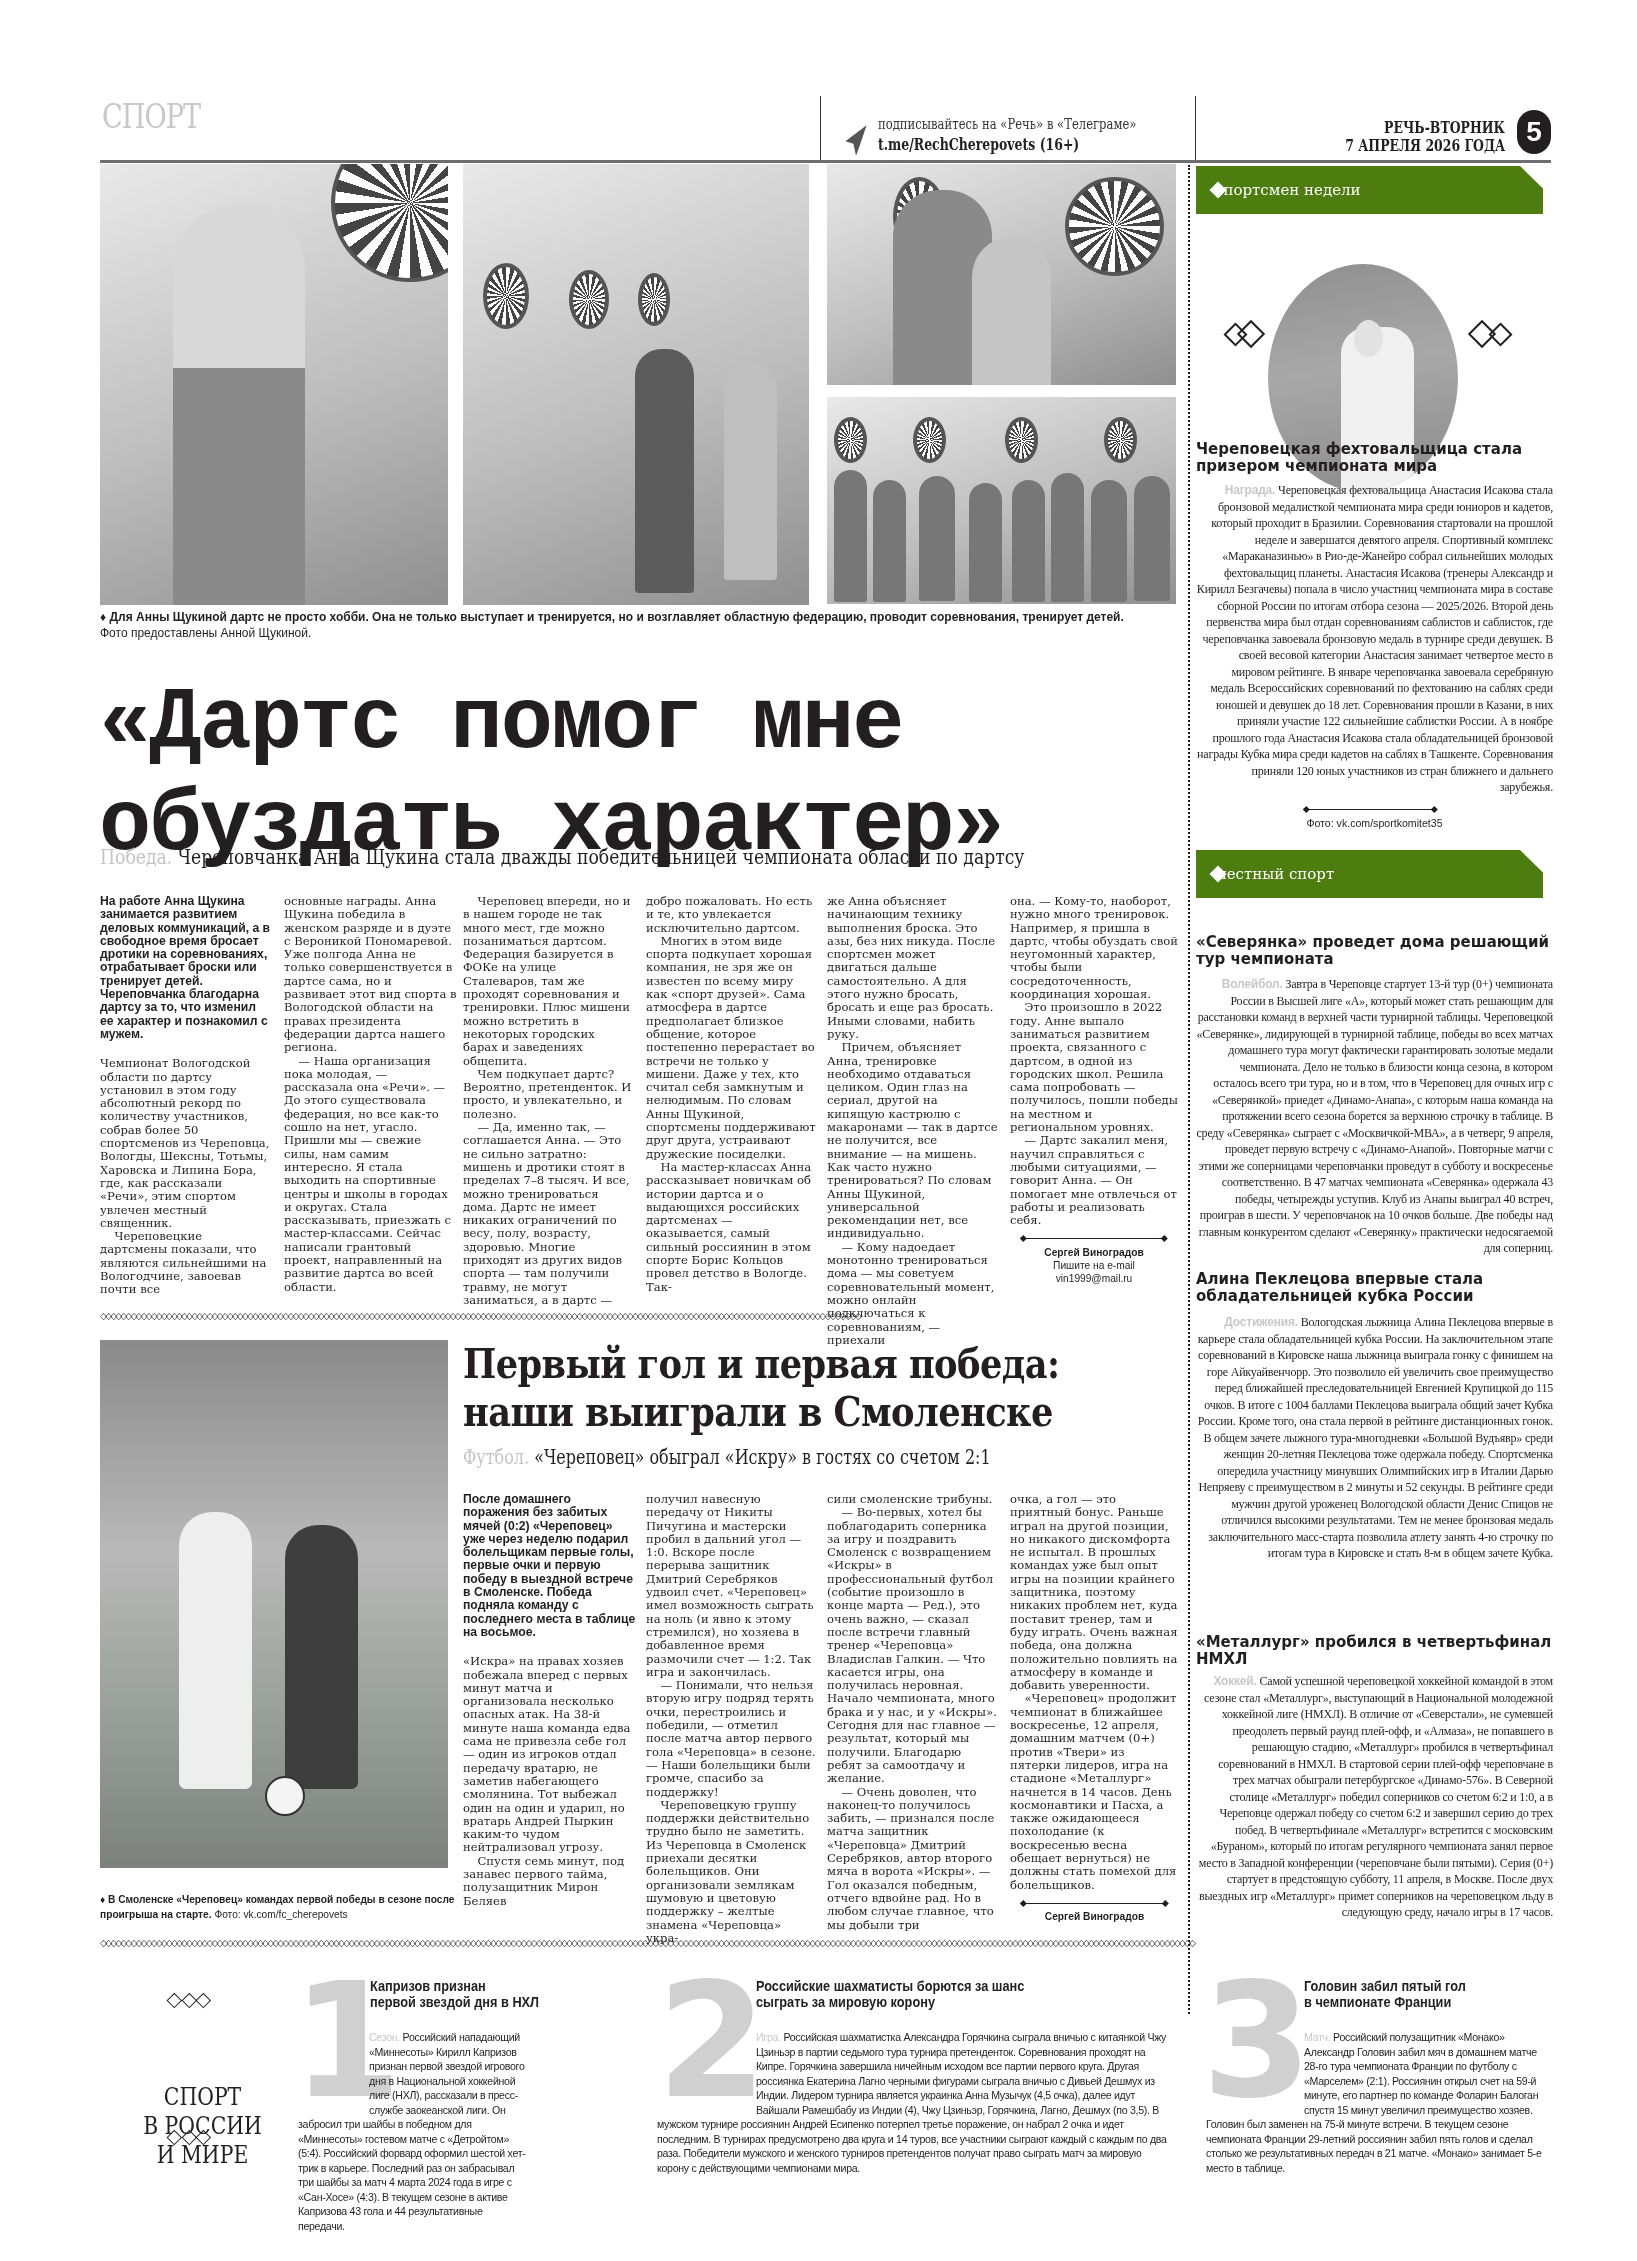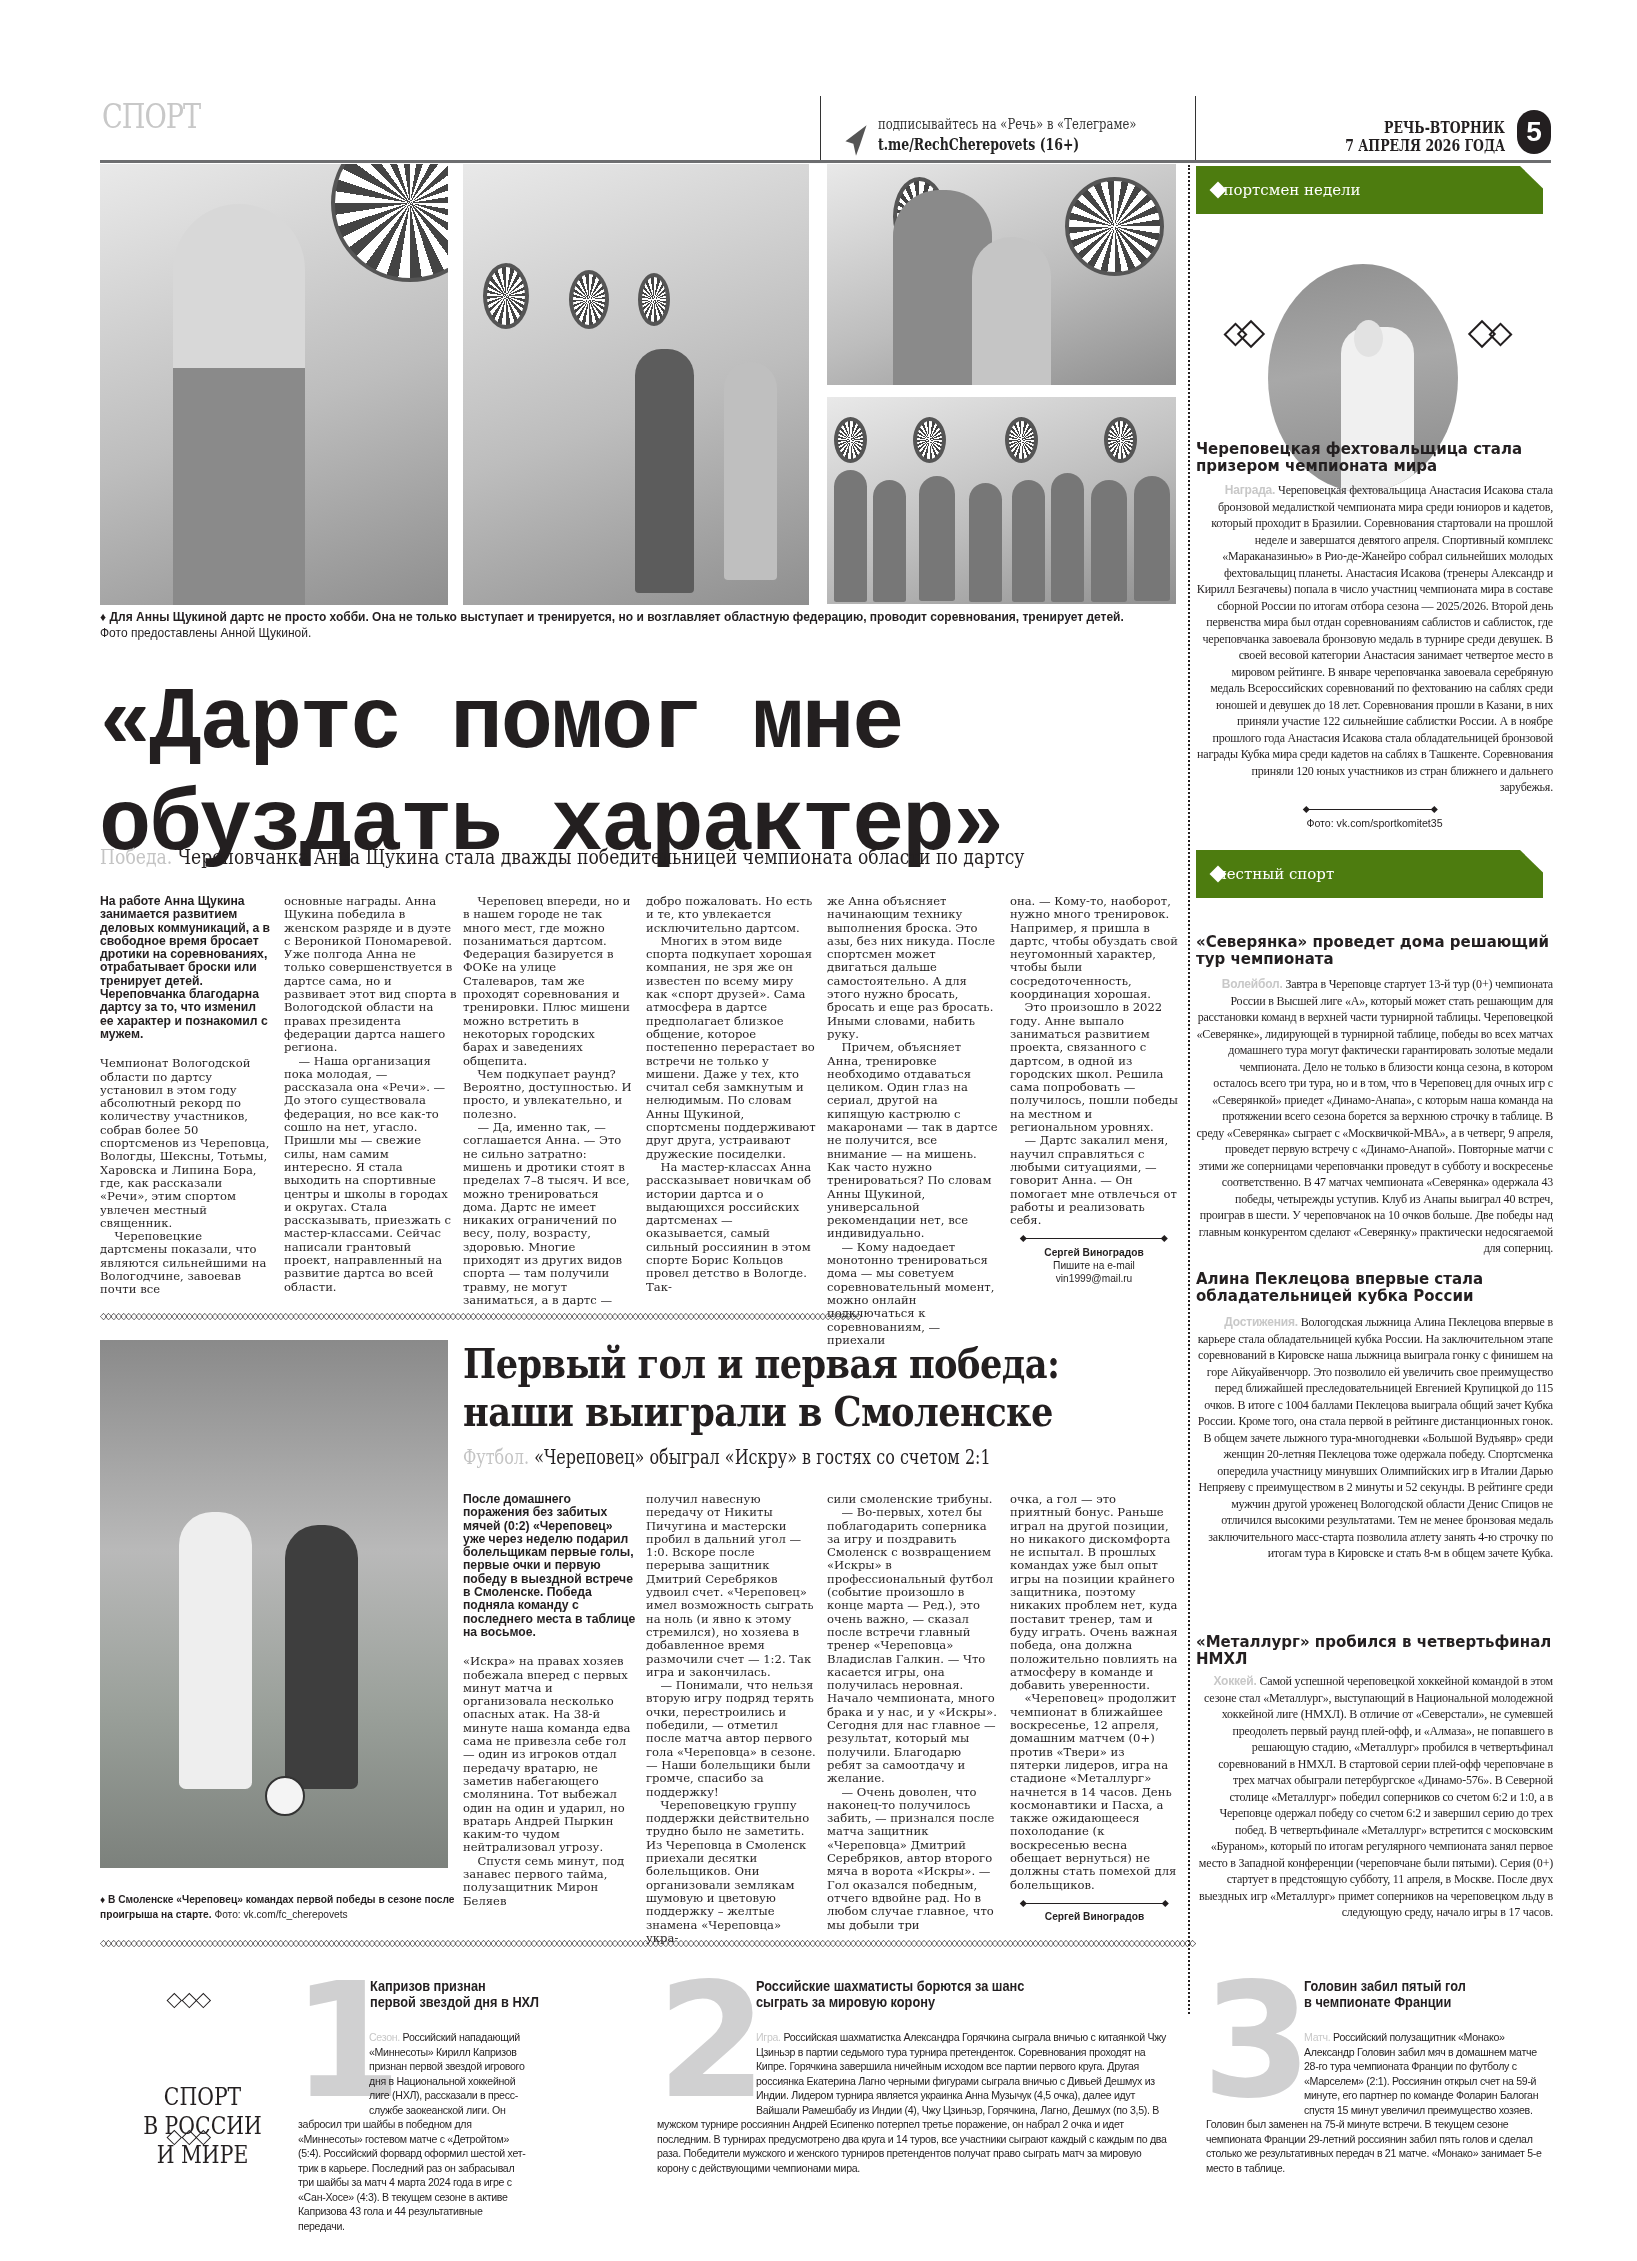--- a/index.html
+++ b/index.html
@@ -172,21 +172,21 @@
   <p class="lead">На работе Анна Щукина занимается развитием деловых коммуникаций, а в свободное время бросает дротики на соревнованиях, отрабатывает броски или тренирует детей. Череповчанка благодарна дартсу за то, что изменил ее характер и познакомил с мужем.</p>
   <p>Чемпионат Вологодской области по дартсу установил в этом году абсолютный рекорд по количеству участников, собрав более 50 спортсменов из Череповца, Вологды, Шексны, Тотьмы, Харовска и Липина Бора, где, как рассказали «Речи», этим спортом увлечен местный священник.</p>
   <p class="ind">Череповецкие дартсмены показали, что являются сильнейшими на Вологодчине, завоевав почти все</p>
 </div>
 <div class="col" id="a1-c2">
   <p>основные награды. Анна Щукина победила в женском разряде и в дуэте с Вероникой Пономаревой. Уже полгода Анна не только совершенствуется в дартсе сама, но и развивает этот вид спорта в Вологодской области на правах президента федерации дартса нашего региона.</p>
   <p class="ind">— Наша организация пока молодая, — рассказала она «Речи». — До этого существовала федерация, но все как-то сошло на нет, угасло. Пришли мы — свежие силы, нам самим интересно. Я стала выходить на спортивные центры и школы в городах и округах. Стала рассказывать, приезжать с мастер-классами. Сейчас написали грантовый проект, направленный на развитие дартса во всей области.</p>
 </div>
 <div class="col" id="a1-c3">
   <p class="ind">Череповец впереди, но и в нашем городе не так много мест, где можно позаниматься дартсом. Федерация базируется в ФОКе на улице Сталеваров, там же проходят соревнования и тренировки. Плюс мишени можно встретить в некоторых городских барах и заведениях общепита.</p>
-  <p class="ind">Чем подкупает раунд? Вероятно, доступностью. И просто, и увлекательно, и полезно.</p>
+  <p class="ind">Чем подкупает дартс? Вероятно, претенденток. И просто, и увлекательно, и полезно.</p>
   <p class="ind">— Да, именно так, — соглашается Анна. — Это не сильно затратно: мишень и дротики стоят в пределах 7–8 тысяч. И все, можно тренироваться дома. Дартс не имеет никаких ограничений по весу, полу, возрасту, здоровью. Многие приходят из других видов спорта — там получили травму, не могут заниматься, а в дартс —</p>
 </div>
 <div class="col" id="a1-c4">
   <p>добро пожаловать. Но есть и те, кто увлекается исключительно дартсом.</p>
   <p class="ind">Многих в этом виде спорта подкупает хорошая компания, не зря же он известен по всему миру как «спорт друзей». Сама атмосфера в дартсе предполагает близкое общение, которое постепенно перерастает во встречи не только у мишени. Даже у тех, кто считал себя замкнутым и нелюдимым. По словам Анны Щукиной, спортсмены поддерживают друг друга, устраивают дружеские посиделки.</p>
   <p class="ind">На мастер-классах Анна рассказывает новичкам об истории дартса и о выдающихся российских дартсменах — оказывается, самый сильный россиянин в этом спорте Борис Кольцов провел детство в Вологде. Так-</p>
 </div>
 <div class="col" id="a1-c5">
   <p>же Анна объясняет начинающим технику выполнения броска. Это азы, без них никуда. После спортсмен может двигаться дальше самостоятельно. А для этого нужно бросать, бросать и еще раз бросать. Иными словами, набить руку.</p>
   <p class="ind">Причем, объясняет Анна, тренировке необходимо отдаваться целиком. Один глаз на сериал, другой на кипящую кастрюлю с макаронами — так в дартсе не получится, все внимание — на мишень. Как часто нужно тренироваться? По словам Анны Щукиной, универсальной рекомендации нет, все индивидуально.</p>

